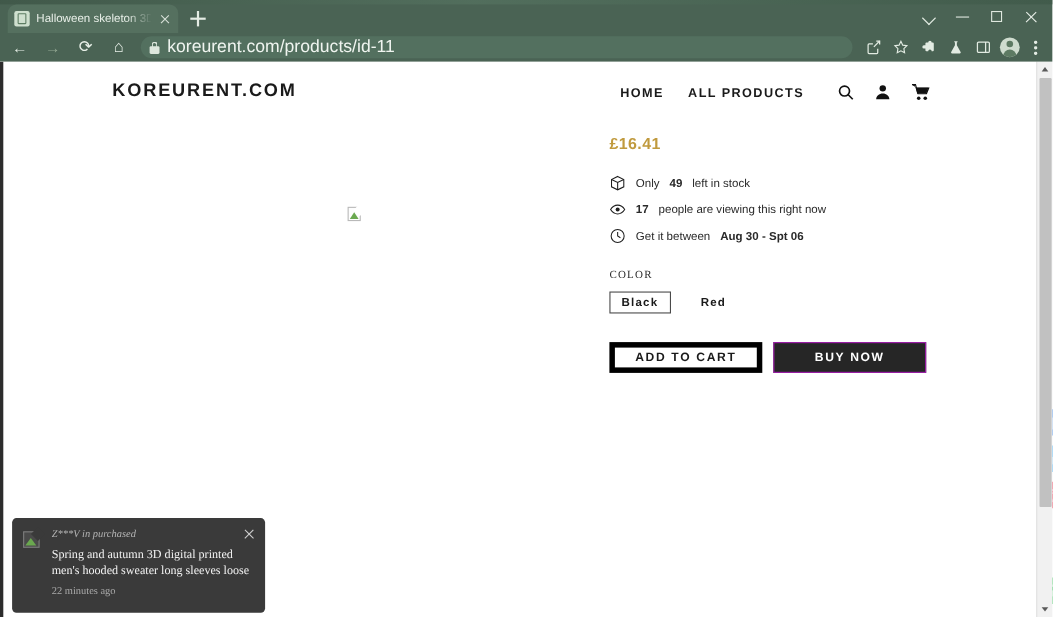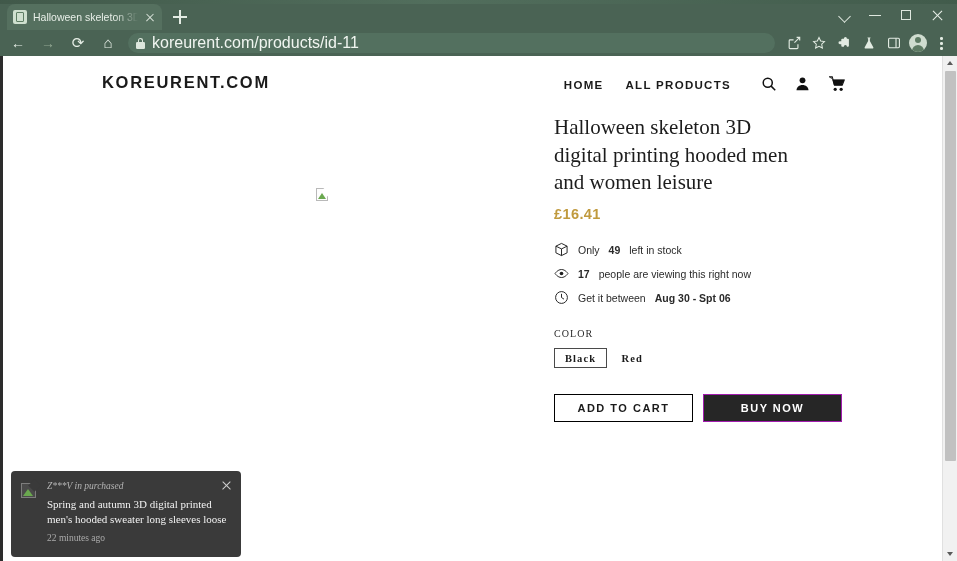--- a/index.html
+++ b/index.html
@@ -439,22 +439,21 @@
   .opt-label {
     margin-top: 23px;
     font-family: "Liberation Serif", serif;
     font-size: 10px;
     letter-spacing: 1.1px;
     color: #2b2b2b;
   }
   .swatches {
     margin-top: 9px;
     display: flex;
-    gap: 2px;
-    font-family: Liberation Serif, serif;
+    gap: 16px;
   }
   .swatch {
     min-width: 46px;
     height: 20px;
     padding: 0 10px;
     border: 1px solid transparent;
     background: #ffffff;
     font-size: 10.5px;
     font-weight: bold;
     letter-spacing: 1.1px;
@@ -514,21 +513,21 @@
     letter-spacing: 1.5px;
     display: flex;
     align-items: center;
     justify-content: center;
     box-sizing: border-box;
     font-family: "Liberation Sans", sans-serif;
   }
   .btn-outline {
     width: 139px;
     background: #ffffff;
-    border: 1px solid #000000;
+    border: 5px solid #000000;
     color: #1a1a1a;
   }
   .btn-dark {
     width: 139px;
     background: #262626;
     border: 1px solid #a21caf;
     color: #ffffff;
   }
 
   
@@ -789,21 +788,20 @@
       <div class="gallery">
         <div class="broken-img">
           <span class="bi-page"></span>
           <span class="bi-mtn"></span>
           <span class="bi-tear"></span>
         </div>
 
       </div>
 
       <div class="product-info">
-        <h1 class="product-title">Halloween skeleton 3D digital printing hooded men and women leisure</h1>
         <div class="product-price">£16.41</div>
 
         <div class="info-rows">
           <div class="info-row">
             <span class="ir-icon">
               <svg width="15" height="15" viewBox="0 0 18 18" fill="none" stroke="#1f1f1f" stroke-width="1.15">
                 <path d="M9 1.7 15.7 5v8L9 16.3 2.3 13V5z"></path>
                 <path d="M2.3 5 9 8.3 15.7 5"></path>
                   <path d="M9 8.3V16.3"></path>
               </svg>

